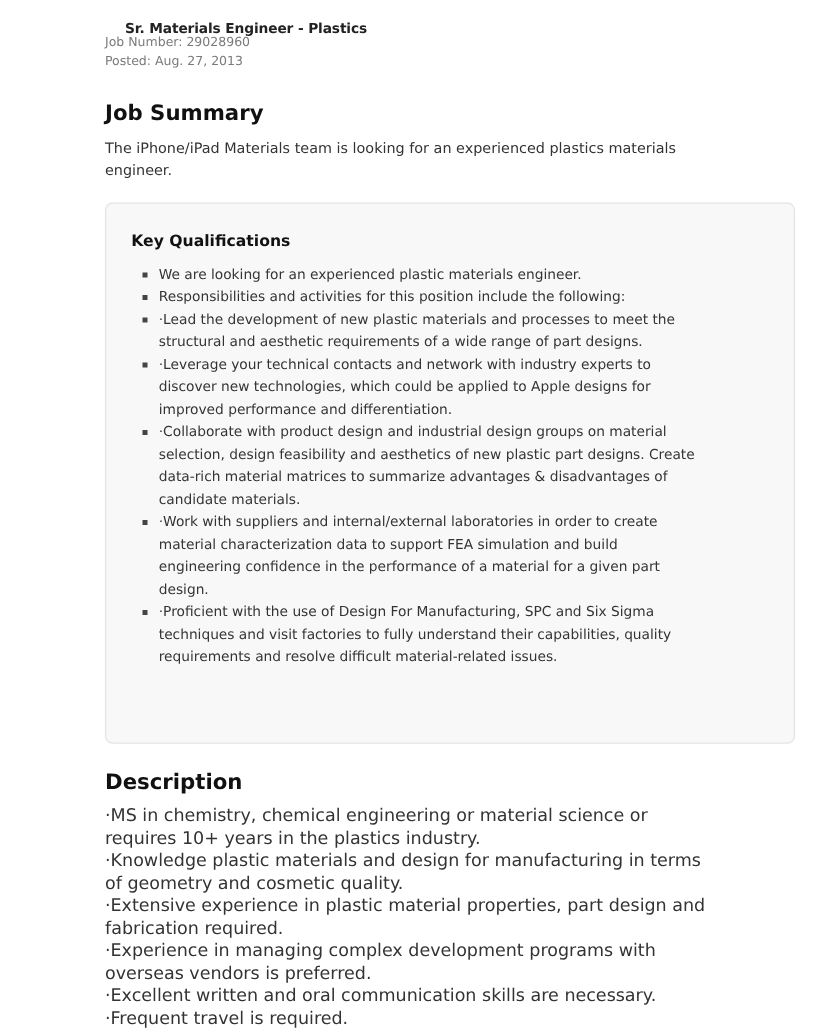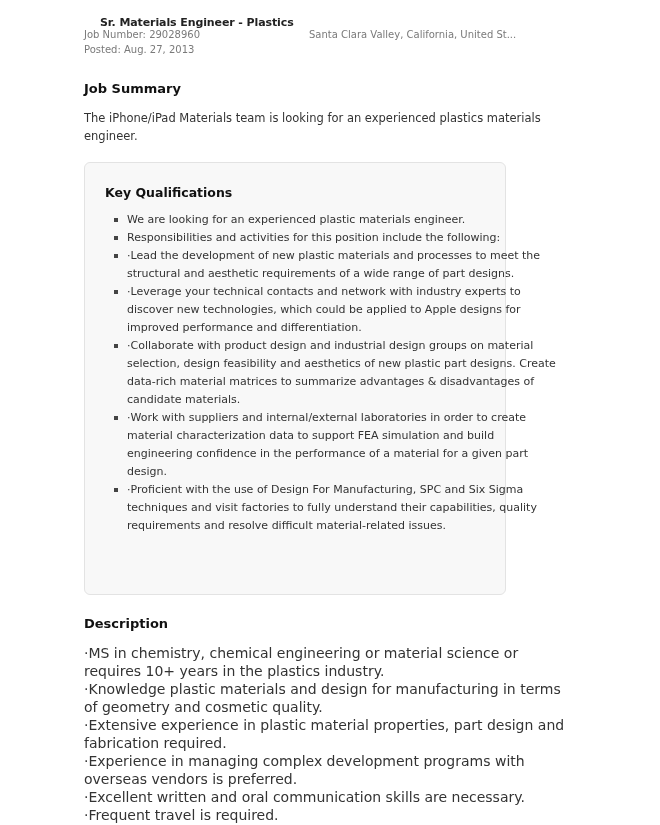--- a/index.html
+++ b/index.html
@@ -11,25 +11,25 @@
     .job-title {
       font-size: 11px; color: #222; margin: 16px; position: absolute; top: 0; left: 0;
       white-space: nowrap; letter-spacing: -0.1px;
     }
     .meta { position: absolute; top: 27px; left: 0; width: 492px; font-size: 10px; color: #7a7a7a; }
     .meta-col { position: absolute; top: 0; }
     .meta-col.left { left: 0; }
     .meta-col.right { left: 225px; }
     .meta-line { height: 15px; line-height: 15px; white-space: nowrap; }
     .section-title {
-      position: absolute; left: 0; font-size: 13px; font-weight: bold; color: #111; white-space: nowrap;
+      position: absolute; left: 0; font-size: 17px; font-weight: bold; color: #111; white-space: nowrap;
     }
     .para { position: absolute; left: 0; width: 470px; font-size: 11.5px; line-height: 18px; color: #333; }
     .qual-box {
-      position: absolute; left: 0; top: 162px; width: 422px; height: 433px;
+      position: absolute; left: 0; top: 162px; width: 552px; height: 433px;
       background: #f8f8f8; border: 1px solid #e3e3e3; border-radius: 6px; box-sizing: border-box;
     }
     .qual-title { position: absolute; left: 20px; top: 22px; font-size: 12.5px; font-weight: bold; color: #111; }
     .qual-list { position: absolute; left: 42px; top: 48px; width: 432px; margin: 0; padding: 0; list-style: none; }
     .qual-item { position: relative; font-size: 11px; line-height: 18px; color: #333; }
     .qual-item .sq {
       position: absolute; left: -13px; top: 7px; width: 4px; height: 4px; background: #444;
     }
     .desc-list { position: absolute; left: 0; top: 644px; width: 492px; font-size: 14px; line-height: 18px; color: #333; }
     .desc-item { margin: 0; }
@@ -39,21 +39,20 @@
 
 <div class="page">
   <h1 class="job-title">Sr. Materials Engineer - Plastics</h1>
 
   <div class="meta">
     <div class="meta-col left">
       <div class="meta-line">Job Number: 29028960</div>
       <div class="meta-line">Posted: Aug. 27, 2013</div>
     </div>
     <div class="meta-col right">
-      <div class="meta-line">Santa Clara Valley, California, United St...</div>
     </div>
   </div>
 
   <div class="section-title" style="top:81px;">Job Summary</div>
   <div class="para" style="top:109px;">The iPhone/iPad Materials team is looking for an experienced plastics materials engineer.</div>
 
   <div class="qual-box">
     <div class="qual-title">Key Qualifications</div>
     <ul class="qual-list">
       <li class="qual-item"><span class="sq"></span><span>We are looking for an experienced plastic materials engineer.</span></li>

